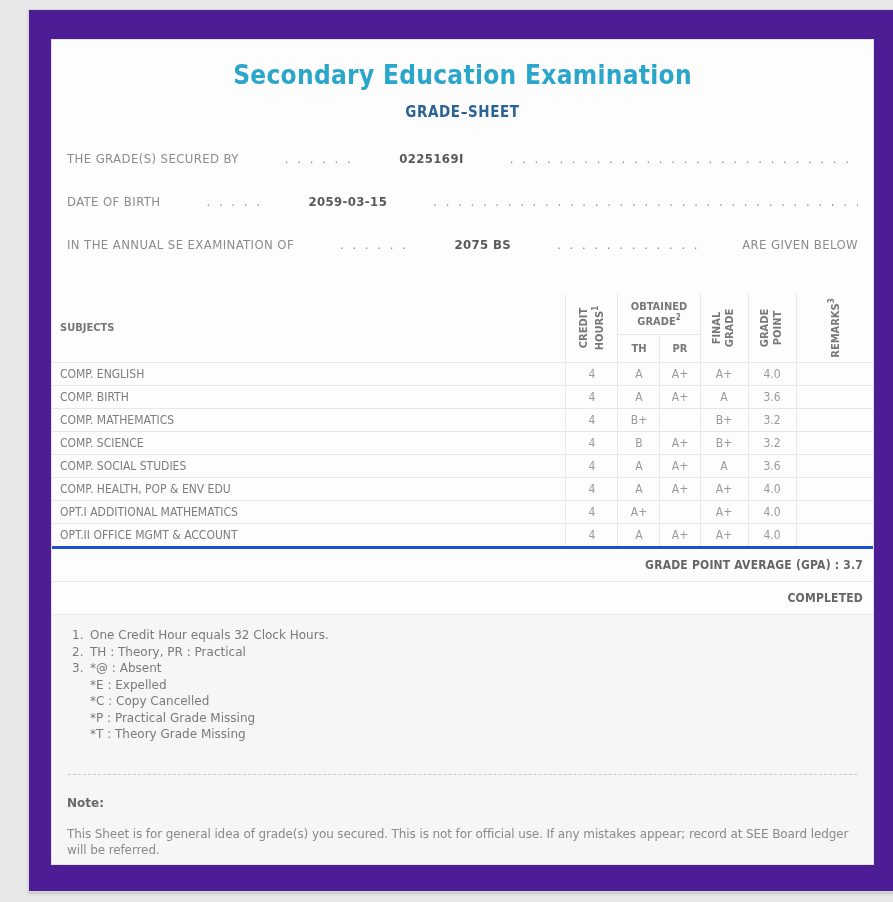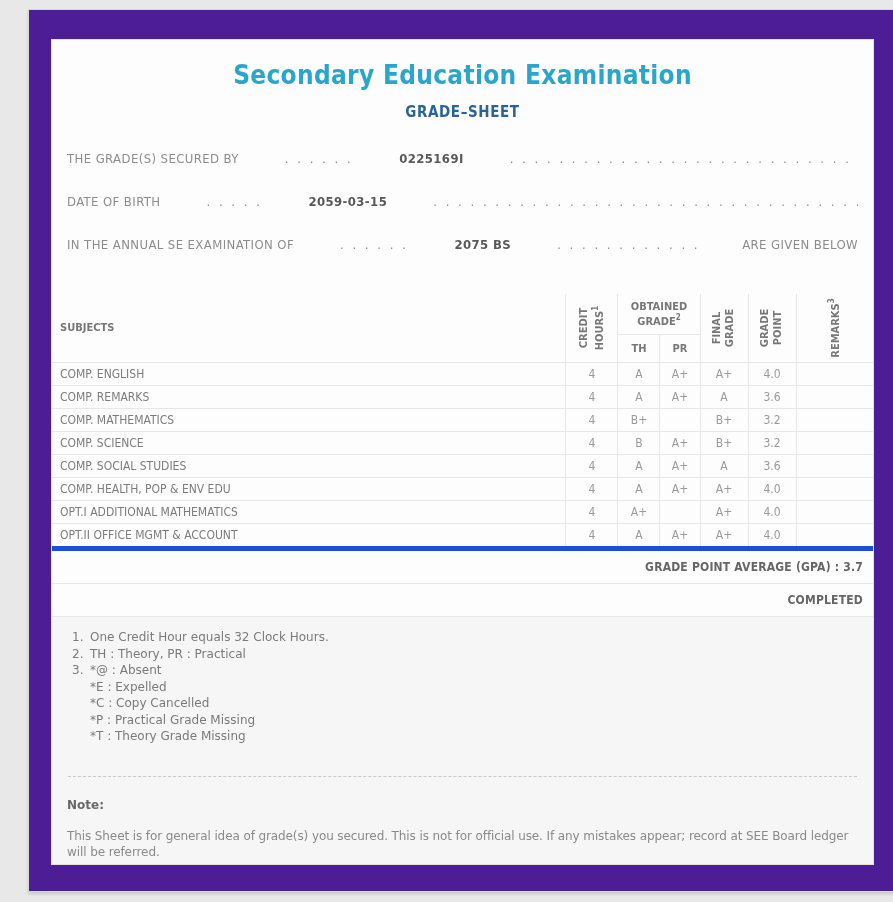--- a/index.html
+++ b/index.html
@@ -87,21 +87,21 @@
   }
   .grade-table tbody td.subject {
     text-align: left; padding-left: 8px; color: #7c7c7c;
   }
   .sum-row {
     padding: 9px 10px; text-align: right;
     font-size: 12px; font-weight: bold; color: #666666;
     border-bottom: 1px solid #e7e7e7;
     letter-spacing: 0.2px;
   }
-  .sum-row.gpa { border-top: 5px solid #1d4ed8; }
+  .sum-row.gpa { border-top: 3px solid #1d4ed8; }
   .sum-row .gpa-val { margin-left: 4px; }
 
   .sheet-footer {
     flex: 1 1 auto;
     background: #f6f6f6;
     padding: 12px 13px 0;
     font-stretch: normal;
     font-size: 12px; color: #7a7a7a;
   }
   .footnotes { margin-left: 7px; }
@@ -192,21 +192,21 @@
             <td class="subject">COMP. ENGLISH</td>
             <td>4</td>
             <td>A</td>
             <td>A+</td>
             <td>A+</td>
             <td>4.0</td>
             <td></td>
           </tr>
 
           <tr>
-            <td class="subject">COMP. REMARKS</td>
+            <td class="subject">COMP. BIRTH</td>
             <td>4</td>
             <td>A</td>
             <td>A+</td>
             <td>A</td>
             <td>3.6</td>
             <td></td>
           </tr>
 
           <tr>
             <td class="subject">COMP. MATHEMATICS</td>

